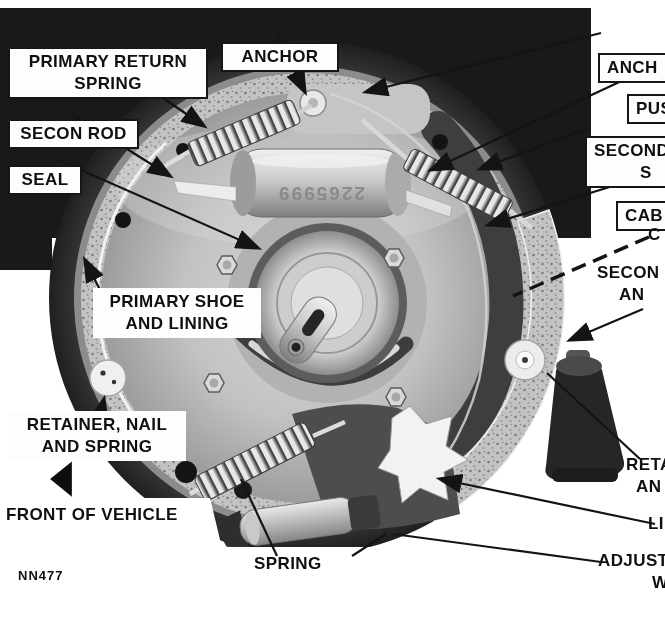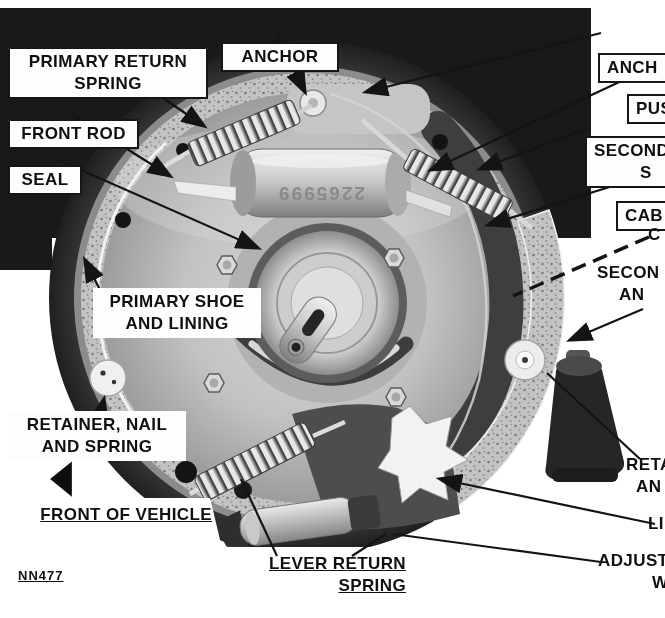--- a/index.html
+++ b/index.html
@@ -7,21 +7,21 @@
     position:relative;width:665px;height:618px;overflow:hidden;background:#ffffff;
     font-family:"Liberation Sans",sans-serif;
   }
   #photo-svg{position:absolute;left:0;top:0;}
   .label{
     position:absolute;font-weight:700;font-size:17px;line-height:22px;
     color:#101010;letter-spacing:.4px;white-space:nowrap;z-index:5;
   }
   .boxed{background:#fdfdfd;border:2px solid #161616;padding:2px 7px;text-align:center;margin-top:34px;}
   .whitebox{background:#fdfdfd;padding:3px 1px;text-align:center;}
-  .plain{text-align:right;text-decoration:underline;}
+  .plain{text-align:left;}
   .tleft{text-align:left;}
   .arrow-glyph{
     position:absolute;font-size:46px;line-height:40px;color:#0d0d0d;
     transform:scale(.62,1);transform-origin:left center;z-index:5;
   }
   .figcode{font-size:13px;letter-spacing:1px;}
 </style>
 </head>
 <body>
 
@@ -221,21 +221,21 @@
   </g>
 </svg>
 
 <div class="label boxed" style="left:8px;top:13px;width:182px;">
   <div>PRIMARY RETURN</div>
   <div>SPRING</div>
 </div>
 
 <div class="label boxed" style="left:221px;top:8px;width:100px;">ANCHOR</div>
 
-<div class="label boxed" style="left:8px;top:85px;width:113px;">FRONT ROD</div>
+<div class="label boxed" style="left:8px;top:85px;width:113px;">SECON ROD</div>
 
 <div class="label boxed" style="left:8px;top:131px;width:56px;">SEAL</div>
 
 <div class="label whitebox" style="left:93px;top:288px;width:166px;">
   <div>PRIMARY SHOE</div>
   <div>AND LINING</div>
 </div>
 
 <div class="label whitebox" style="left:8px;top:411px;width:176px;">
   <div>RETAINER, NAIL</div>
@@ -244,21 +244,20 @@
 
 <div class="arrow-glyph" style="left:50px;top:455px;">◀</div>
 
 <div class="label plain" style="left:6px;top:504px;width:206px;">
   <div>FRONT OF VEHICLE</div>
 </div>
 
 <div class="label plain figcode" style="left:18px;top:565px;">NN477</div>
 
 <div class="label plain" style="left:254px;top:553px;width:152px;">
-  <div>LEVER RETURN</div>
   <div>SPRING</div>
 </div>
 
 <div class="label boxed tleft" style="left:598px;top:19px;width:110px;">ANCH</div>
 
 <div class="label boxed tleft" style="left:627px;top:60px;width:80px;">PUS</div>
 
 <div class="label boxed tleft" style="left:585px;top:102px;width:120px;">
   <div>SECOND</div>
   <div style="margin-left:46px;">S</div>

